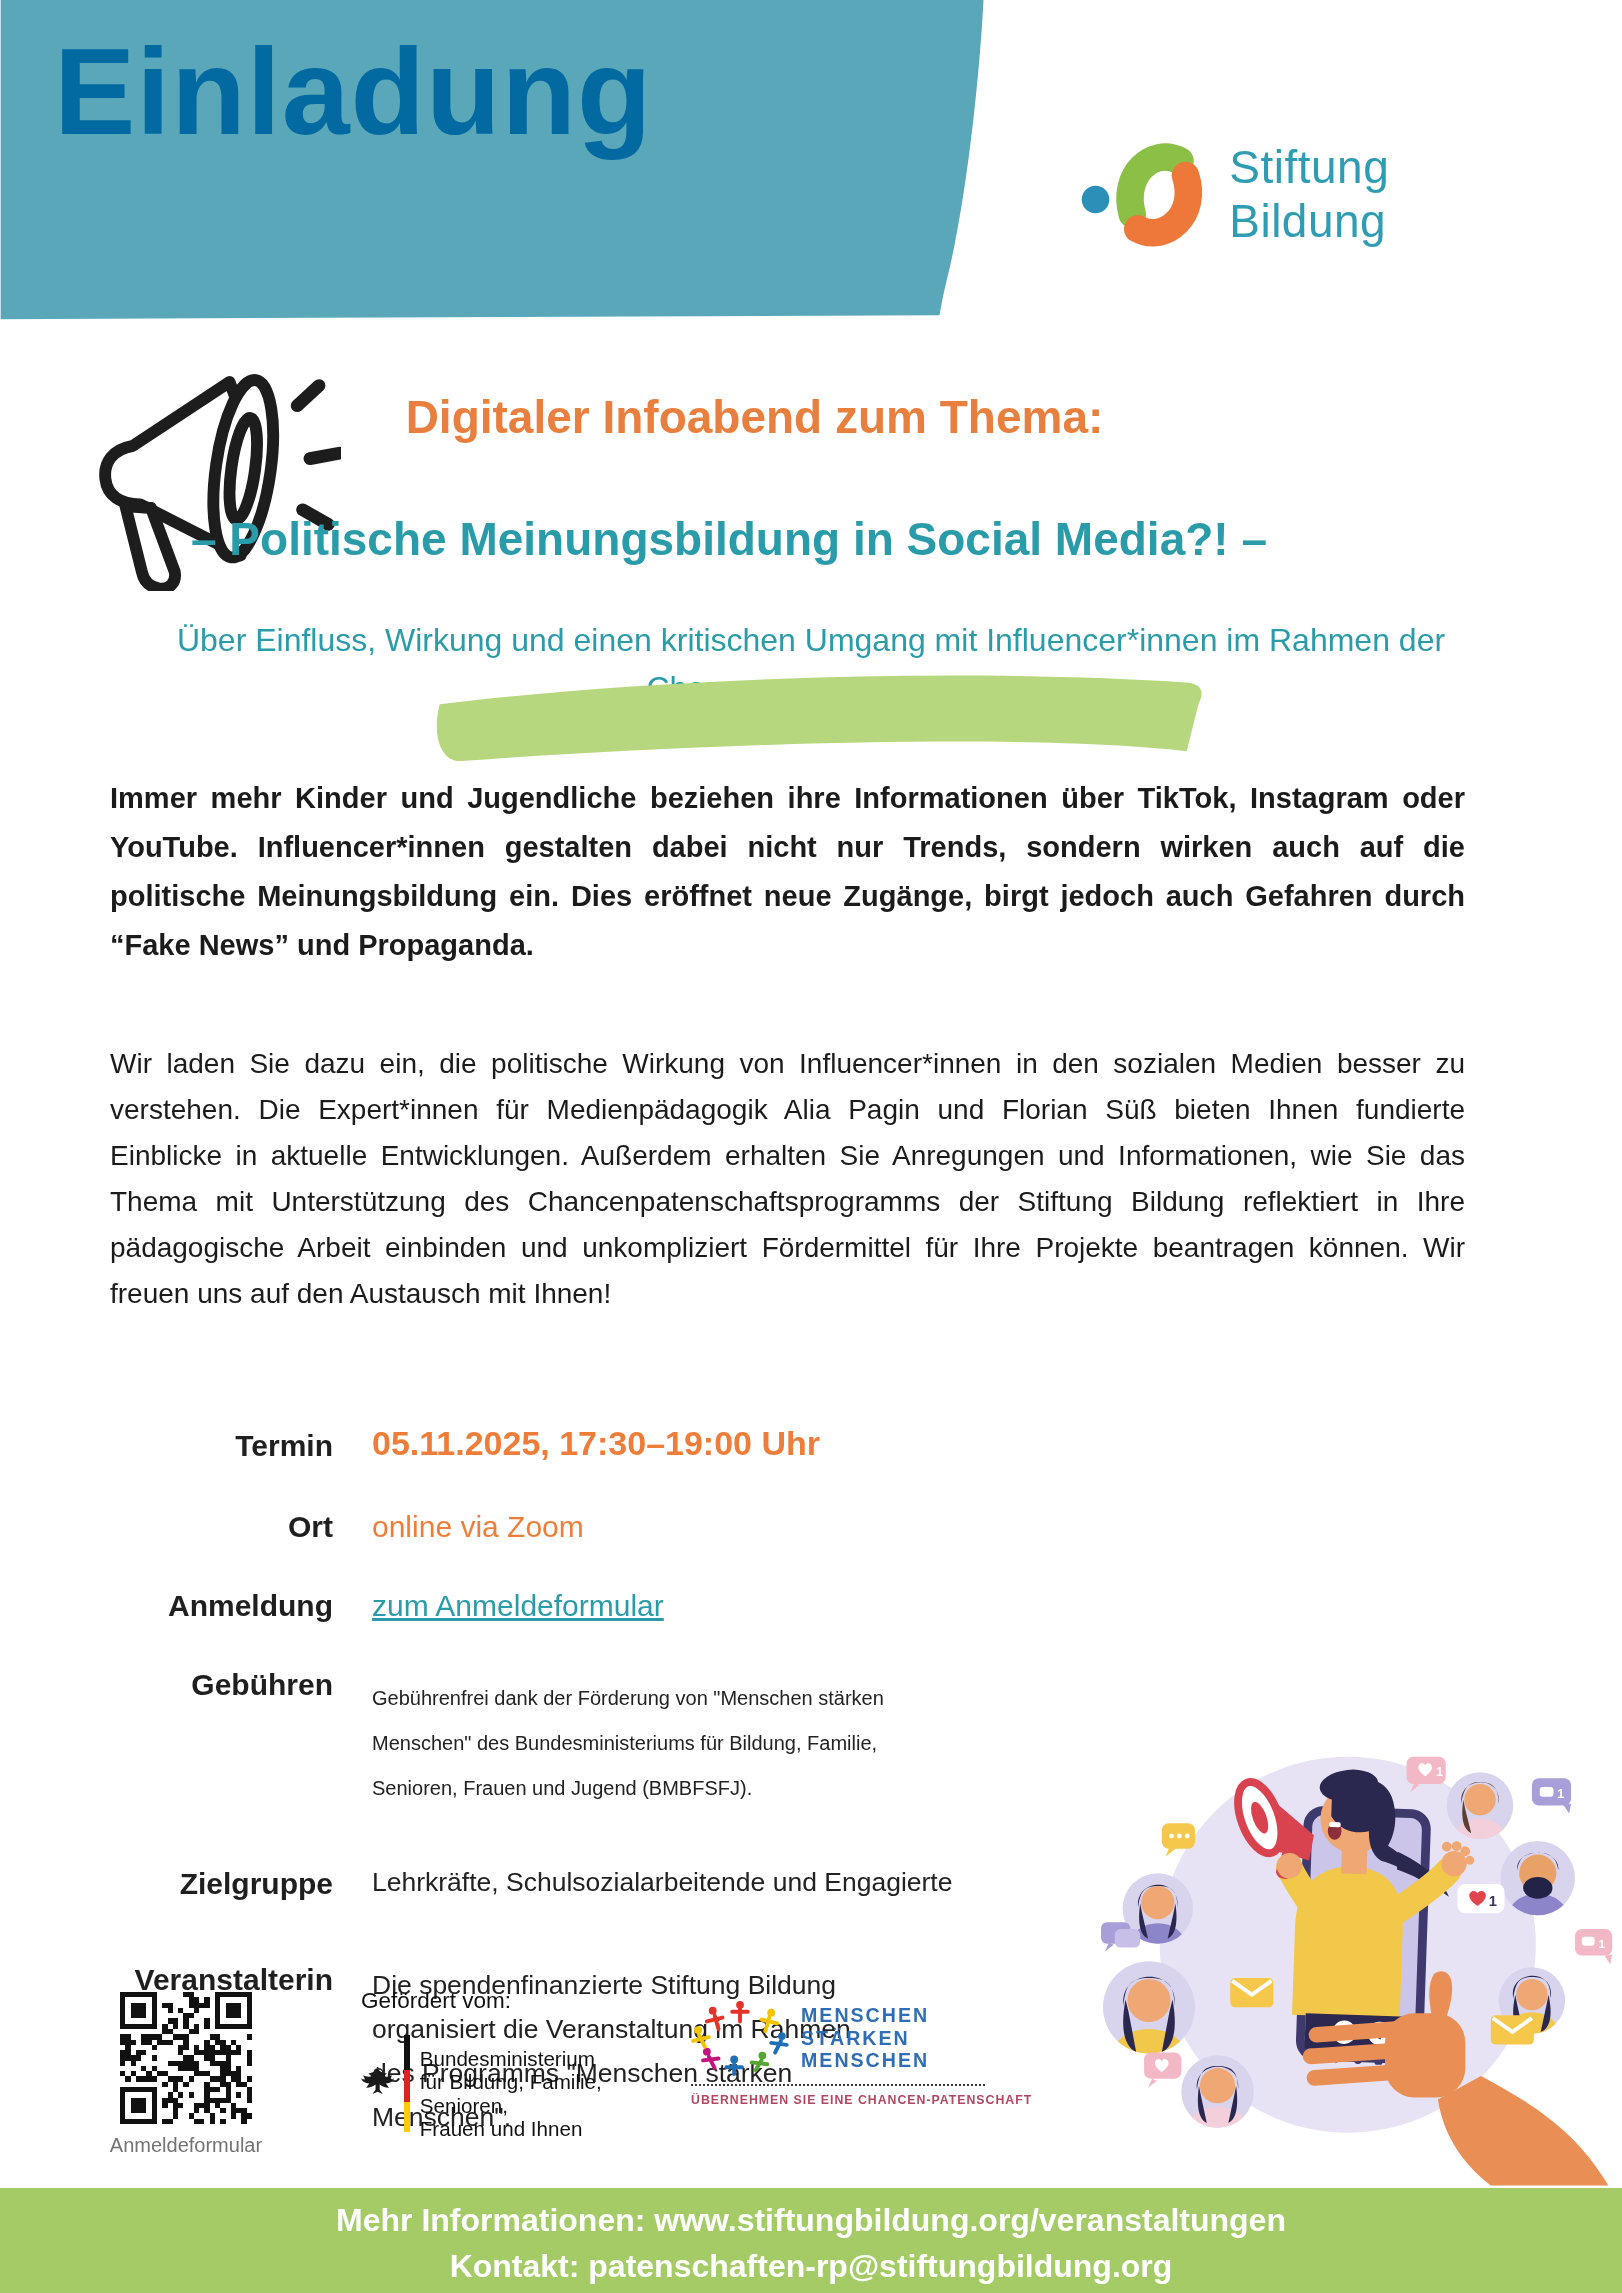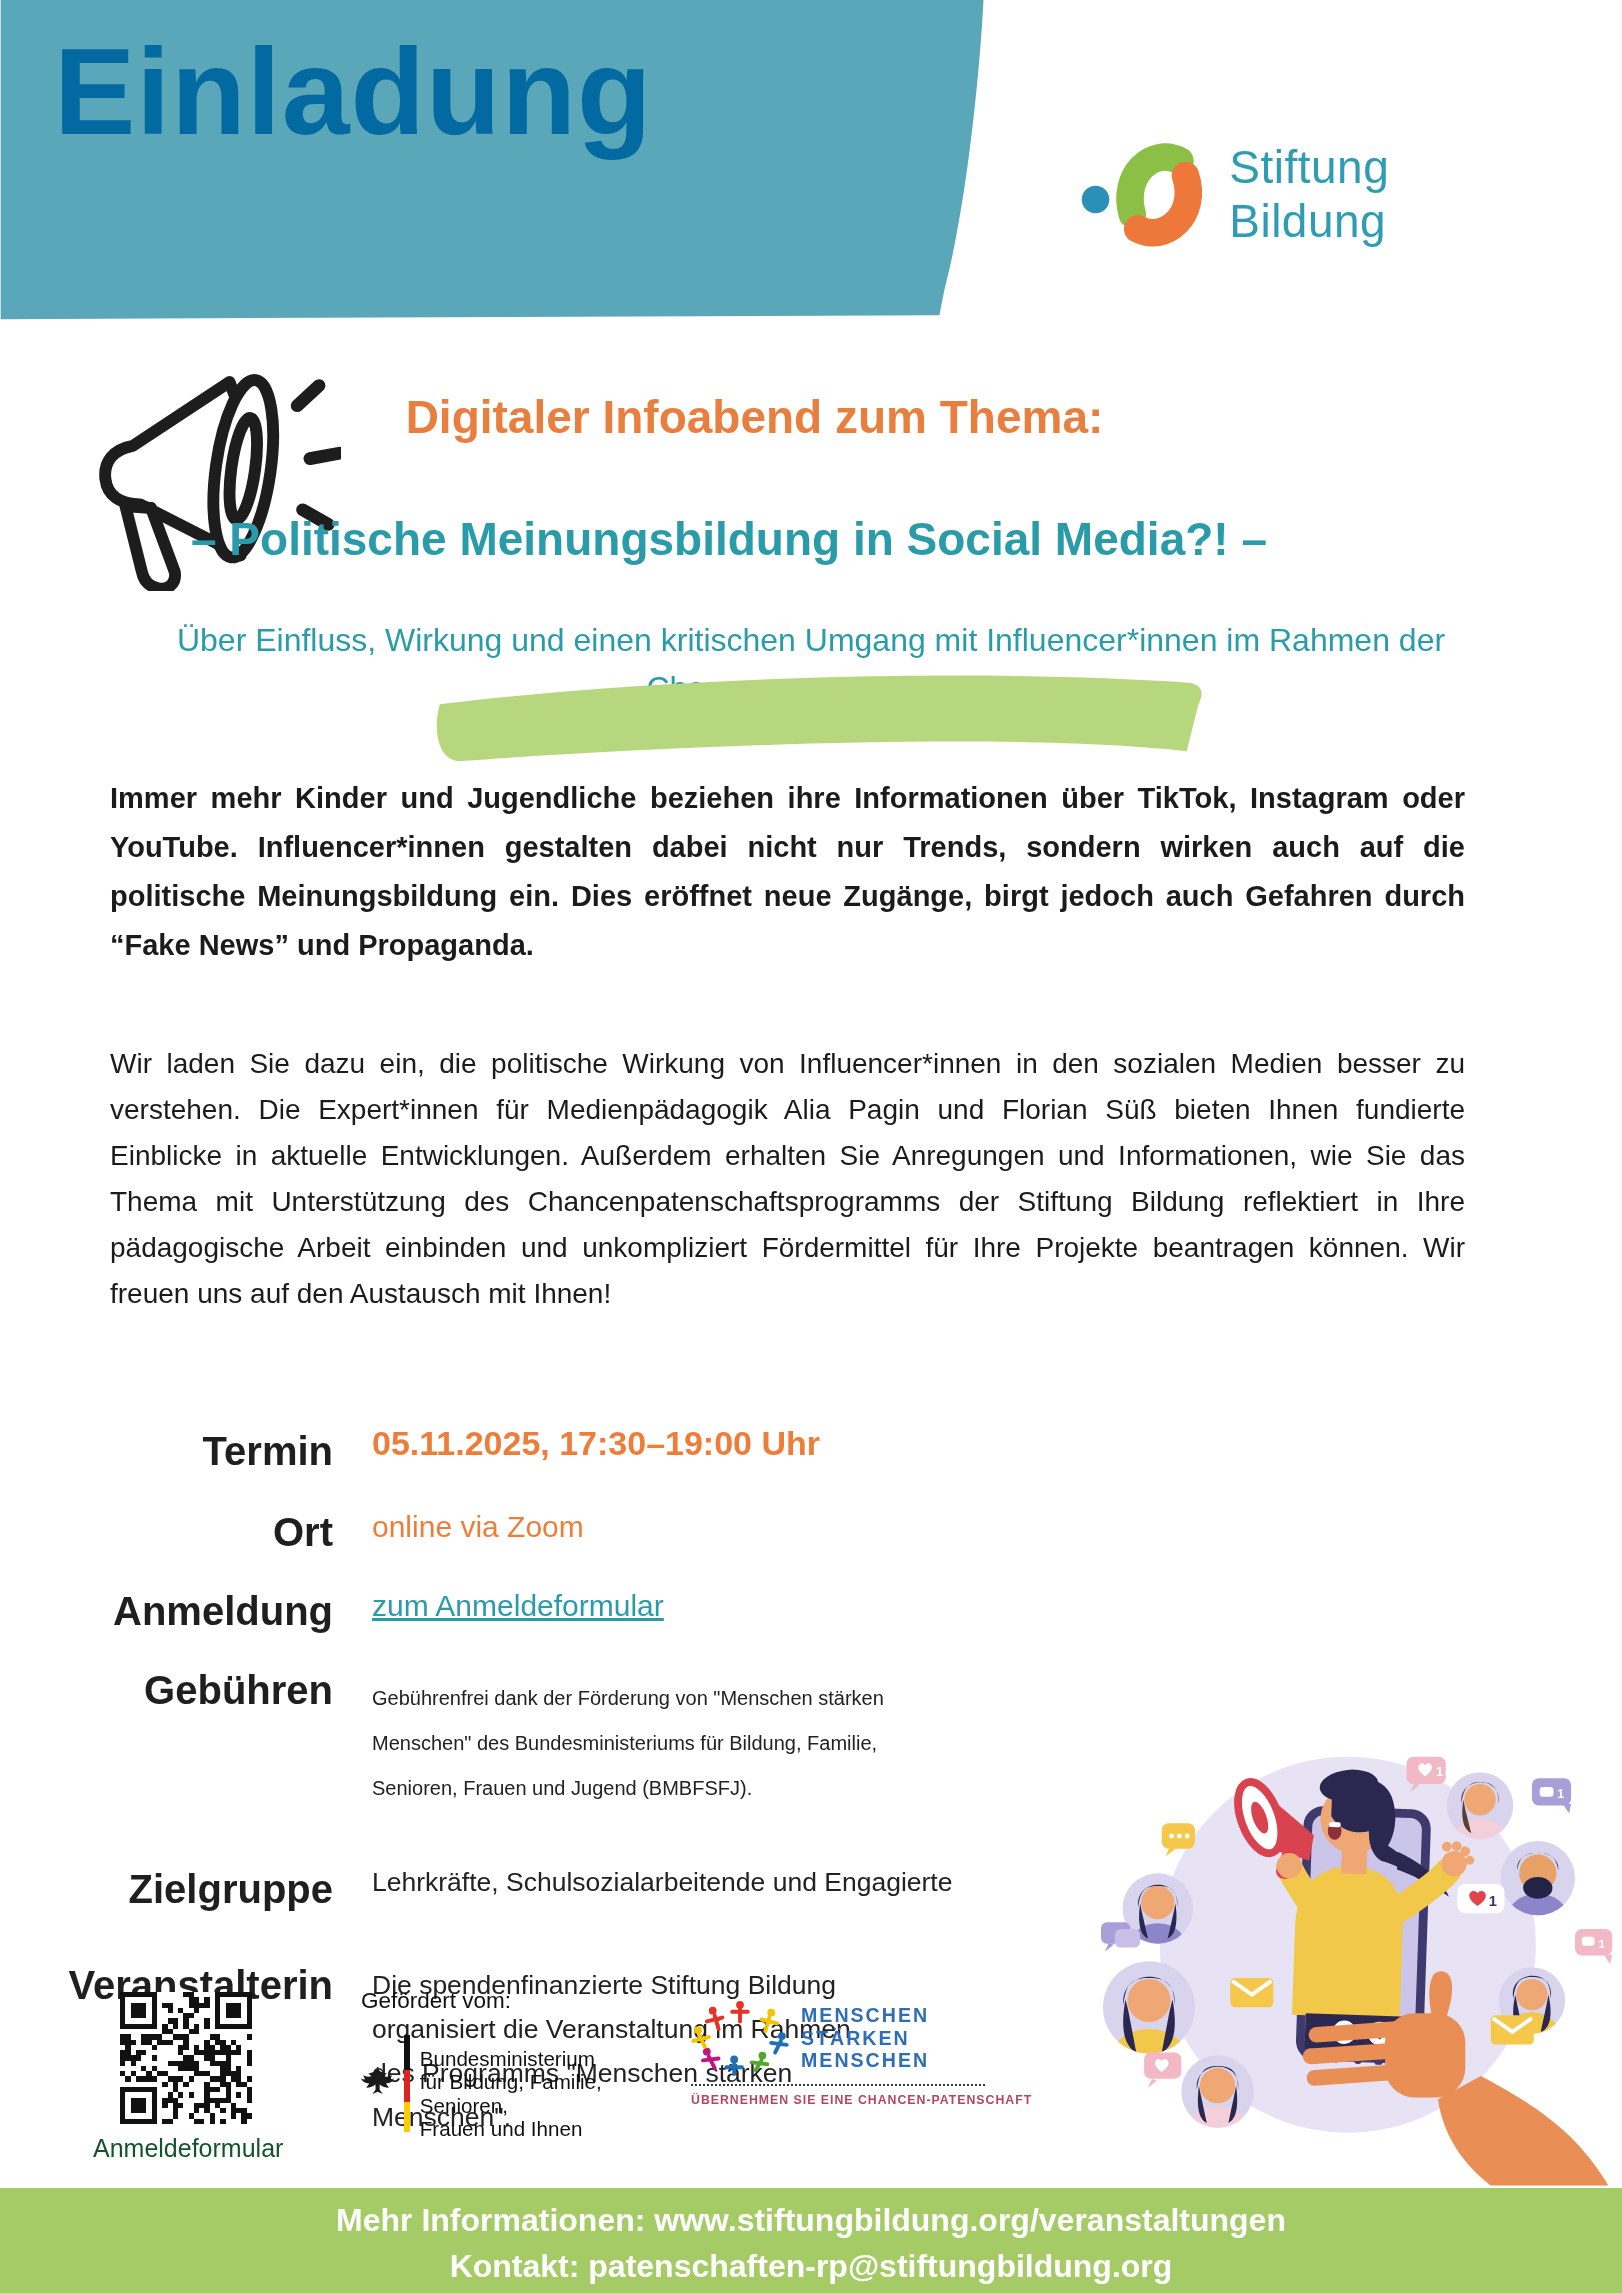--- a/index.html
+++ b/index.html
@@ -24,32 +24,32 @@
   .swoosh{left:426px;top:663px;}
 
   
   .p1,.p2{left:110px;width:1355px;text-align:justify;color:#1b1b1b;margin:0;}
   .p1{top:774px;font-size:29px;font-weight:bold;line-height:49px;}
   .p2{top:1041px;font-size:28px;line-height:46px;}
 
   
   .drow{position:absolute;left:0;width:1622px;height:39px;}
   .dlbl{position:absolute;left:0;top:0;width:333px;text-align:right;font-weight:bold;
-        font-size:40px;color:#1f1f1f;}
+        font-size:30px;color:#1f1f1f;}
   .dval{position:absolute;left:372px;top:0;font-size:27.4px;color:#222;}
   .v-termin{color:#EF7D3A;font-weight:bold;font-size:34px;top:-4.9px;}
   .v-ort{color:#EF7D3A;font-size:30px;}
   .v-link{color:#2A9BA8;font-size:30px;text-decoration:underline;cursor:pointer;}
   .v-geb{width:554px;line-height:45px;font-size:20px;top:8px;}
   .v-ziel{font-size:26.5px;}
   .v-ver{width:495px;line-height:44px;font-size:26.5px;}
 
   
   .qrwrap{left:93px;top:1992px;width:186px;text-align:center;}
-  .qrcap{font-size:25px;color:#14532d;margin-top:5.9px;}
+  .qrcap{font-size:20px;color:#737373;margin-top:5.9px;}
   .funding{left:361px;top:1988px;}
   .fhead{font-size:22.5px;color:#111;}
   .frow{position:absolute;left:0;top:47px;display:flex;}
   .stripe{width:5.9px;height:98px;margin-left:7.8px;}
   .stripe div{width:5.9px;}
   .s-bk{height:35px;background:#111;}
   .s-rd{height:32px;background:#D22;}
   .s-gd{height:30px;background:#FC0;}
   .mlines{margin-left:9.8px;font-size:20.6px;color:#111;line-height:23.5px;padding-top:11.8px;}
 

